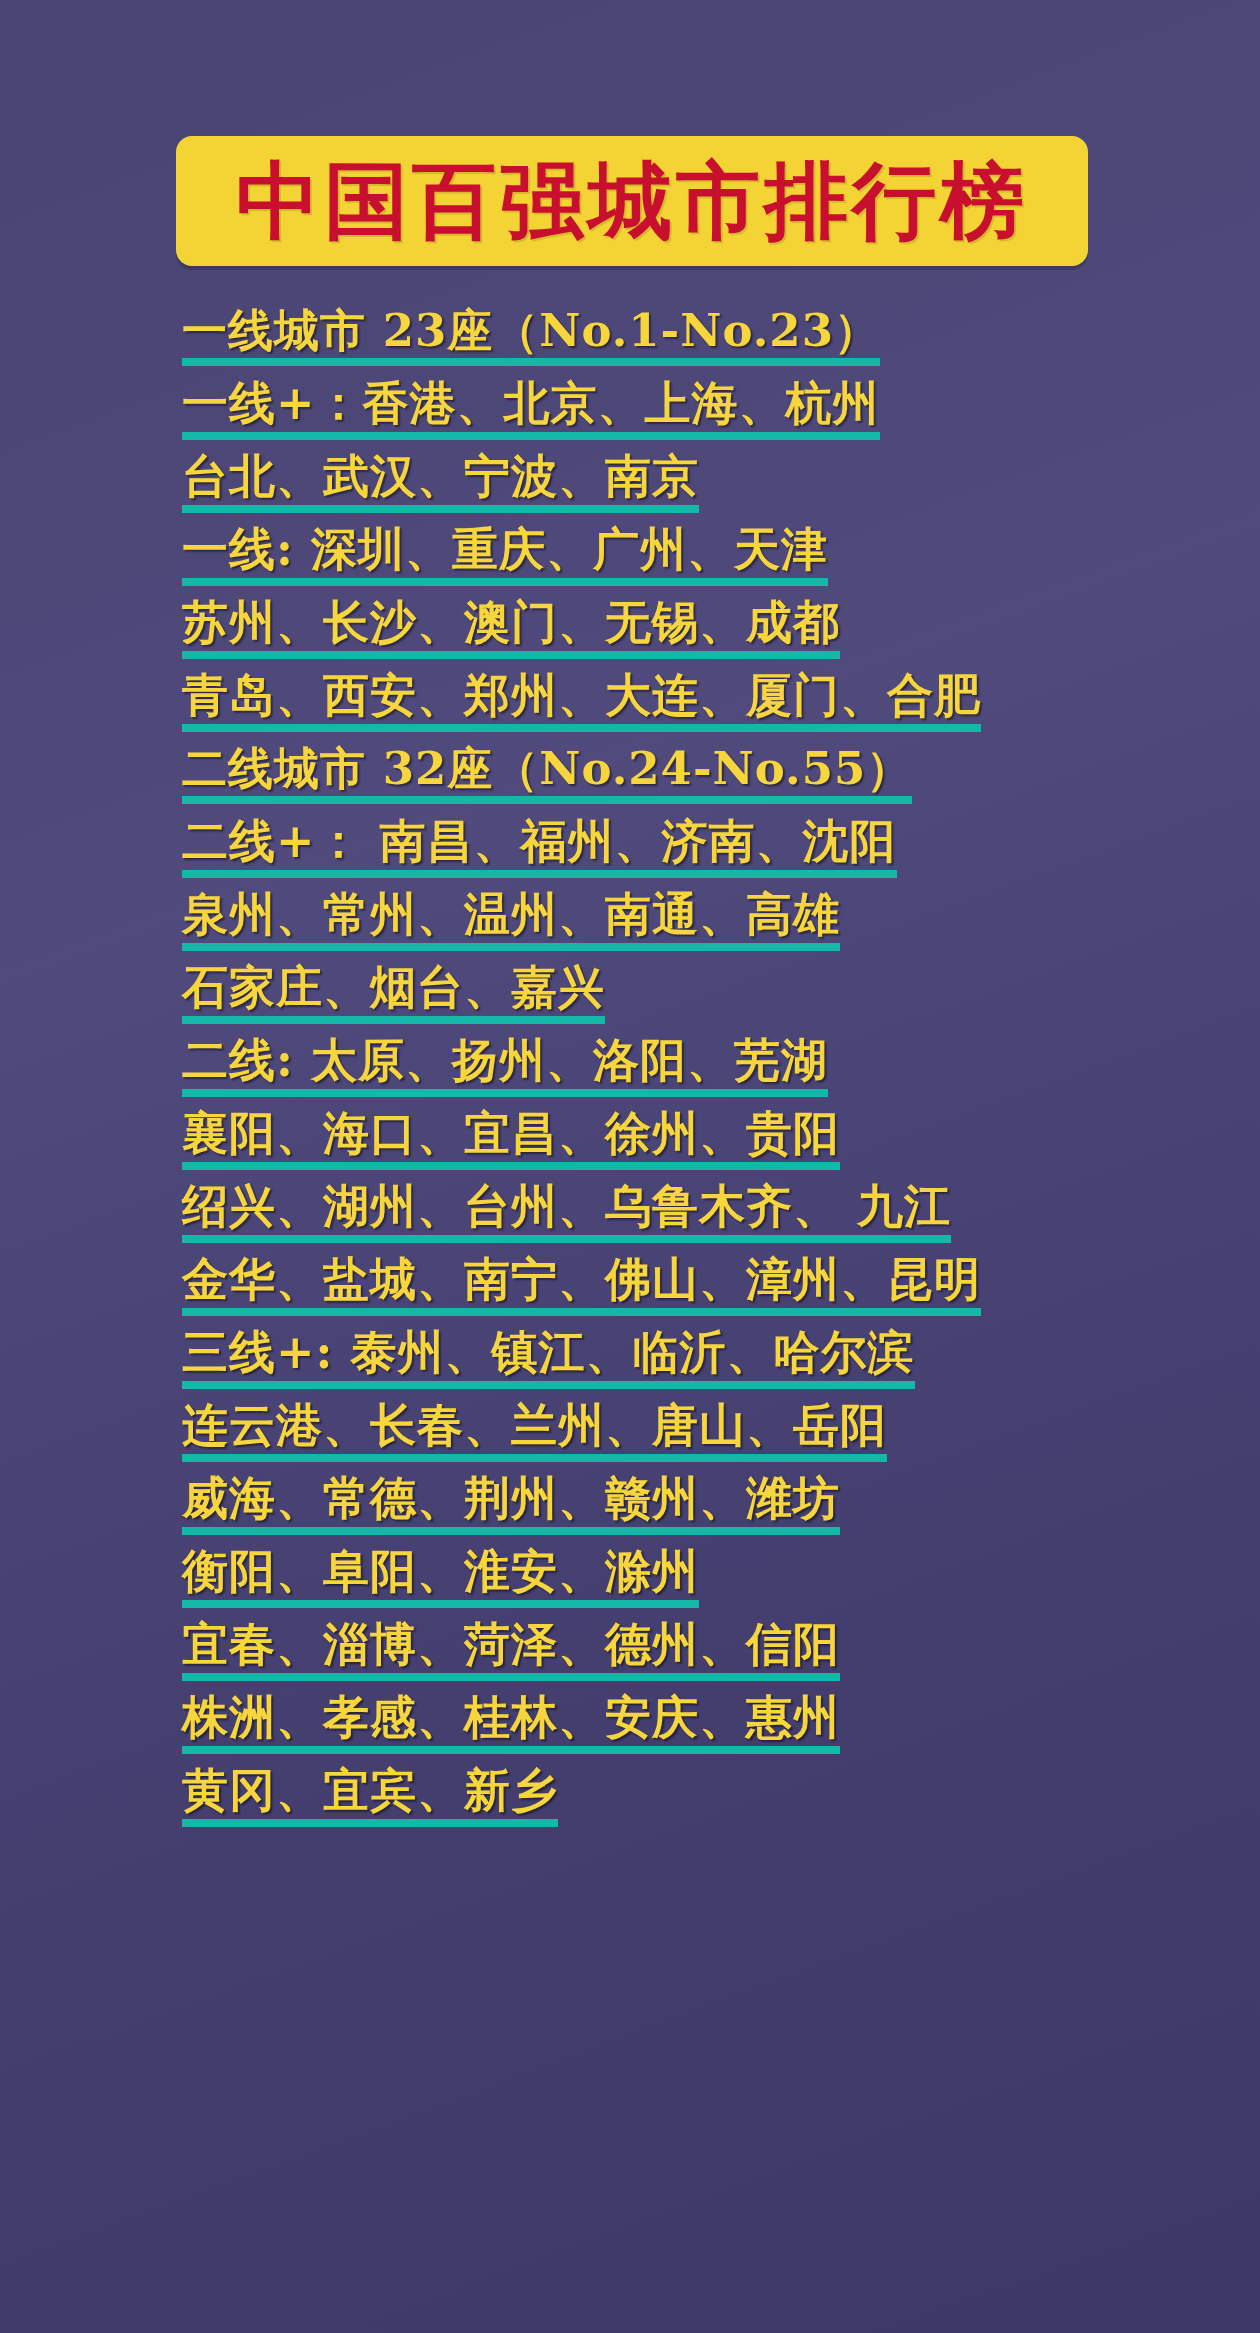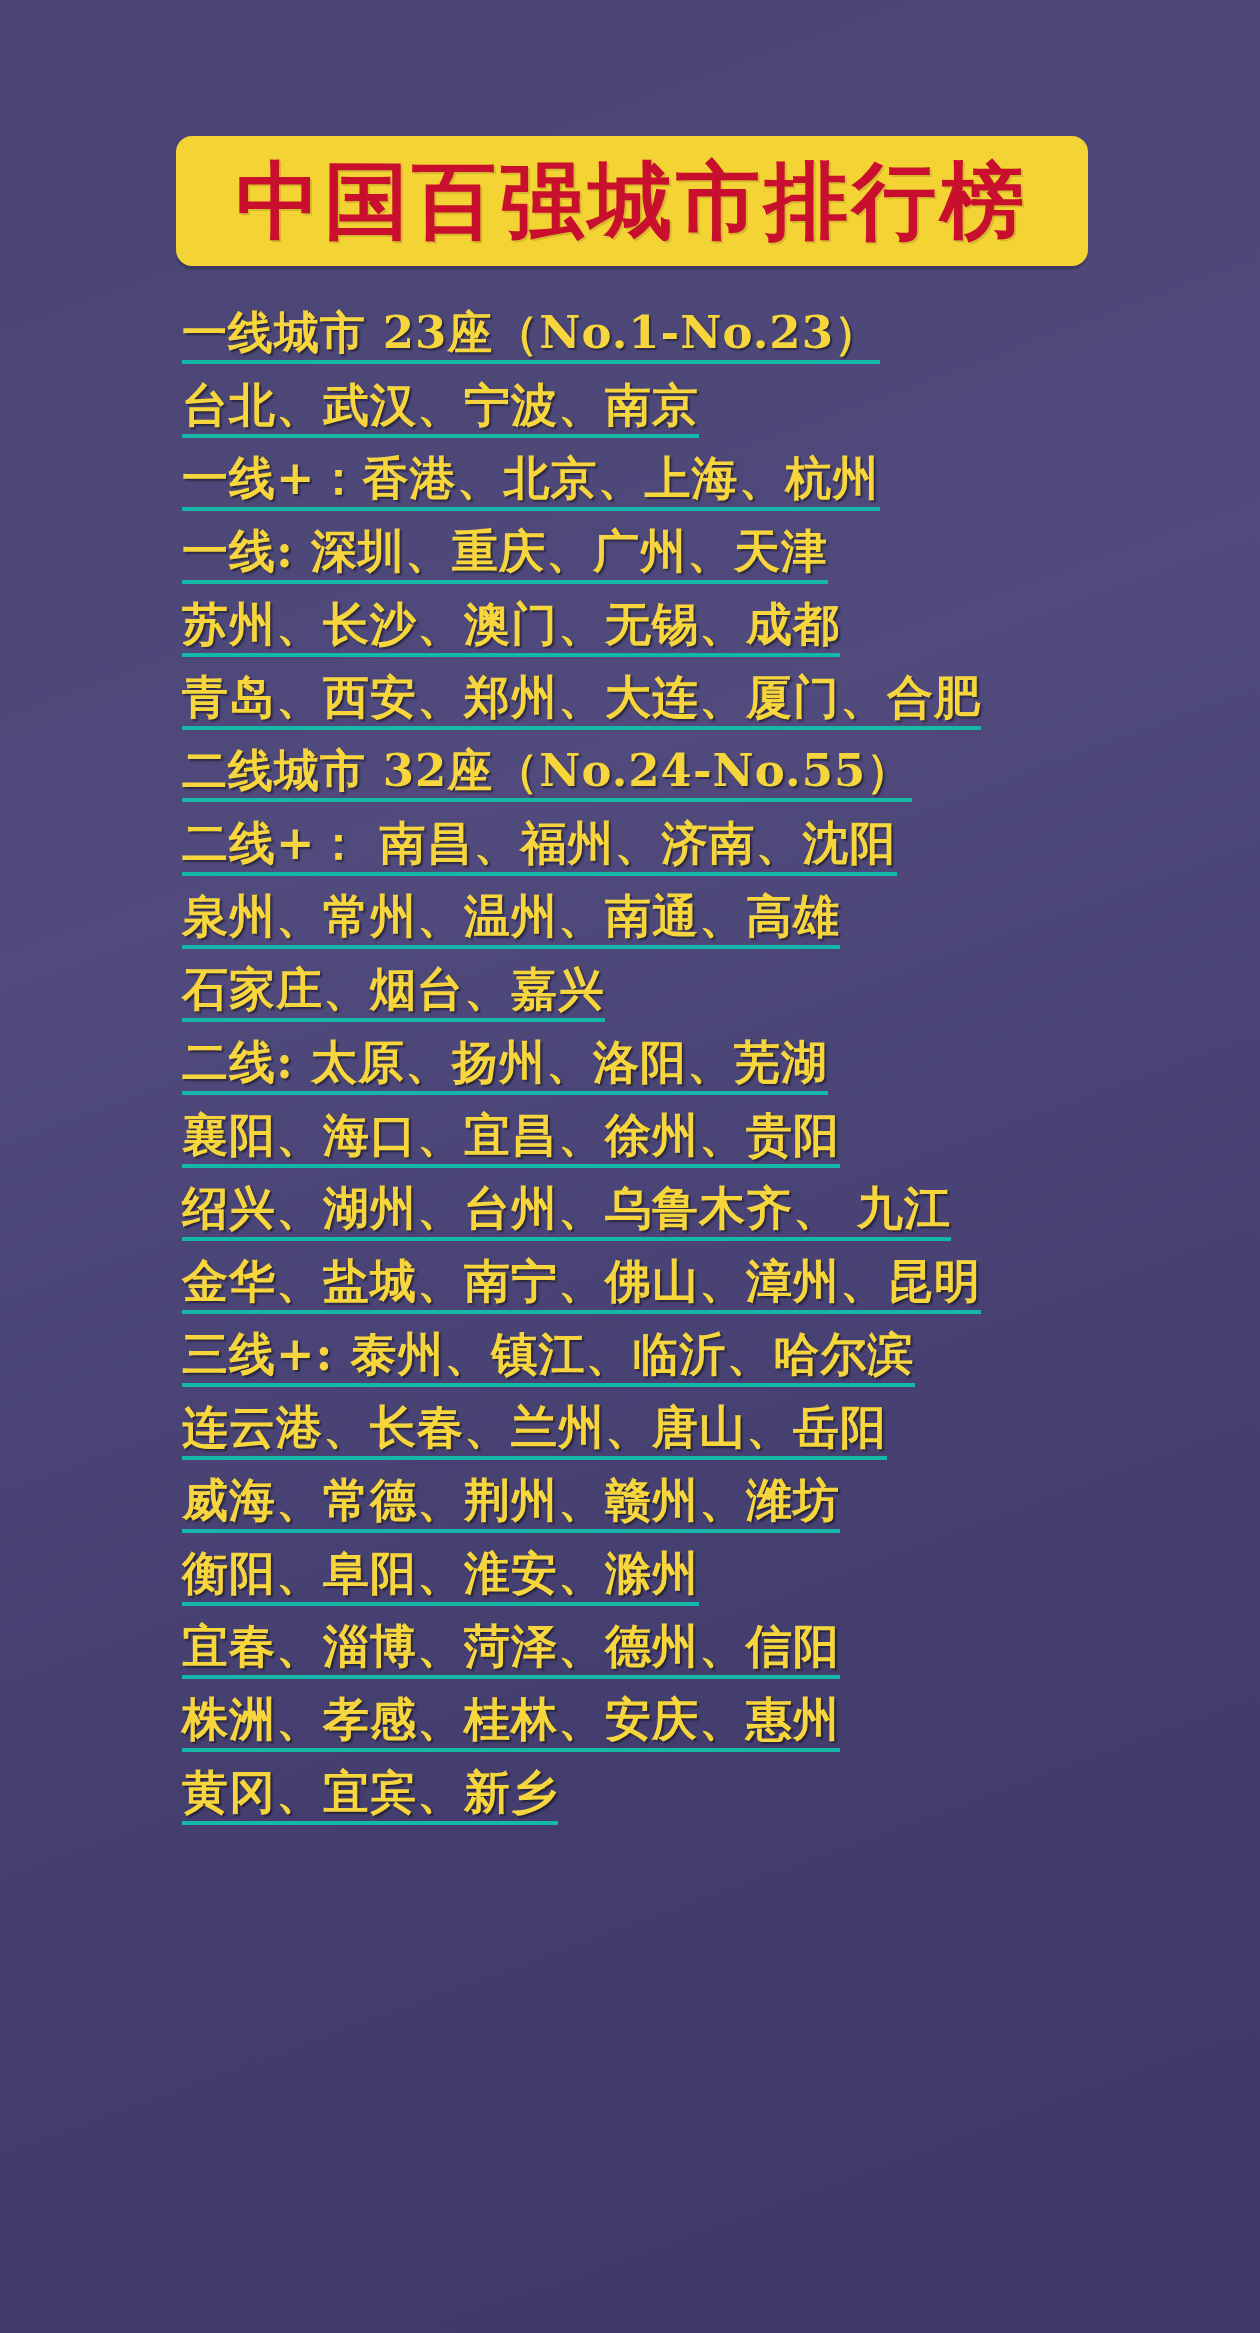--- a/index.html
+++ b/index.html
@@ -67,21 +67,21 @@
     font-family: "DejaVu Serif", "Liberation Serif", serif;
     font-weight: bold;
     font-size: 46px;
     line-height: 1.05;
     color: #f6d63c;
     letter-spacing: 1px;
     white-space: nowrap;
     position: relative;
     text-shadow: 2px 2px 2px rgba(0,0,0,0.45);
     padding-bottom: 4px;
-    border-bottom: 4px solid #14b8a6;
+    border-bottom: 8px solid #14b8a6;
   }
   .line.heading .txt {
     font-size: 45px;
   }
 </style>
 </head>
 <body>
 
 <div class="poster">
 
@@ -89,24 +89,24 @@
     <div class="title-box">
       <div class="title-text">中国百强城市排行榜</div>
     </div>
   </div>
 
   <div class="lines">
       <div class="line heading">
         <span class="txt">一线城市 23座（No.1-No.23）</span>
       </div>
       <div class="line">
-        <span class="txt">台北、武汉、宁波、南京</span>
+        <span class="txt">一线+：香港、北京、上海、杭州</span>
       </div>
       <div class="line">
-        <span class="txt">一线+：香港、北京、上海、杭州</span>
+        <span class="txt">台北、武汉、宁波、南京</span>
       </div>
       <div class="line">
         <span class="txt">一线: 深圳、重庆、广州、天津</span>
       </div>
       <div class="line">
         <span class="txt">苏州、长沙、澳门、无锡、成都</span>
       </div>
       <div class="line">
         <span class="txt">青岛、西安、郑州、大连、厦门、合肥</span>
       </div>

